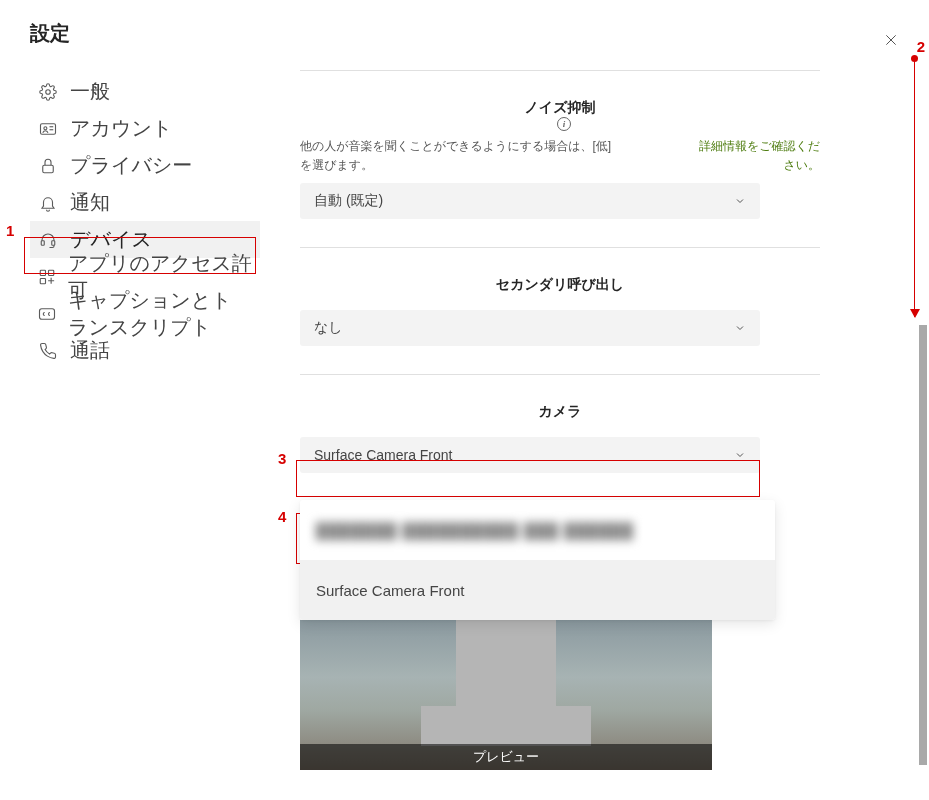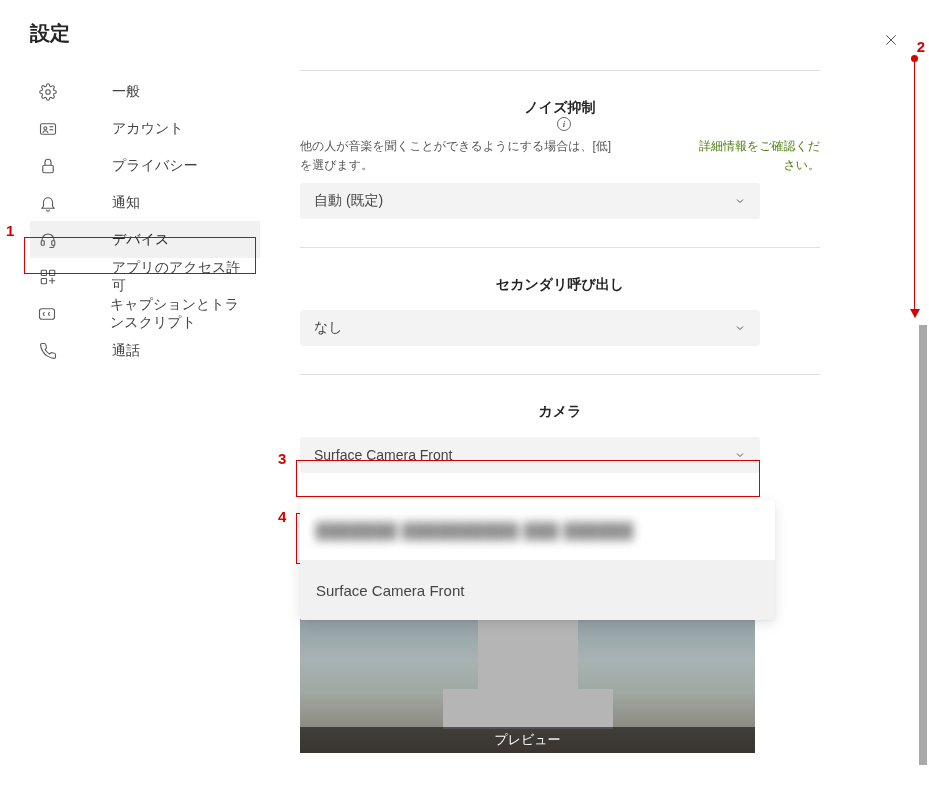--- a/index.html
+++ b/index.html
@@ -27,24 +27,23 @@
   font-weight: 700;
   margin-bottom: 26px;
   color: #252525;
 }
 .nav-item {
   display: flex;
   align-items: center;
   height: 37px;
   padding: 0 8px;
   cursor: pointer;
-  font-size: 14px;
+  font-size: 20px;
   color: #444;
   border-radius: 0;
-  gap: 42px;
 }
 .nav-item .icon {
   width: 20px;
   height: 20px;
   margin-right: 12px;
   display: flex;
   align-items: center;
   justify-content: center;
   color: #5b5b5b;
 }
@@ -205,23 +204,23 @@
   cursor: pointer;
 }
 .dd-option.blurred span {
   filter: blur(5px);
   color: #888;
   letter-spacing: 1px;
 }
 .dd-option.sel { background: #f1f1f1; }
 .preview {
   position: absolute;
-  top: 603px;
+  top: 620px;
   left: 40px;
-  width: 455px;
+  width: 412px;
   height: 150px;
   background: linear-gradient(180deg,#8b9aa0 0%, #a7b3b3 38%, #9fa8a2 60%, #80766a 100%);
   overflow: hidden;
   padding-left: 20px;
 }
 .preview .head {
   position: absolute;
   top: 0; left: 50%;
   transform: translateX(-50%);
   width: 100px; height: 100px;

